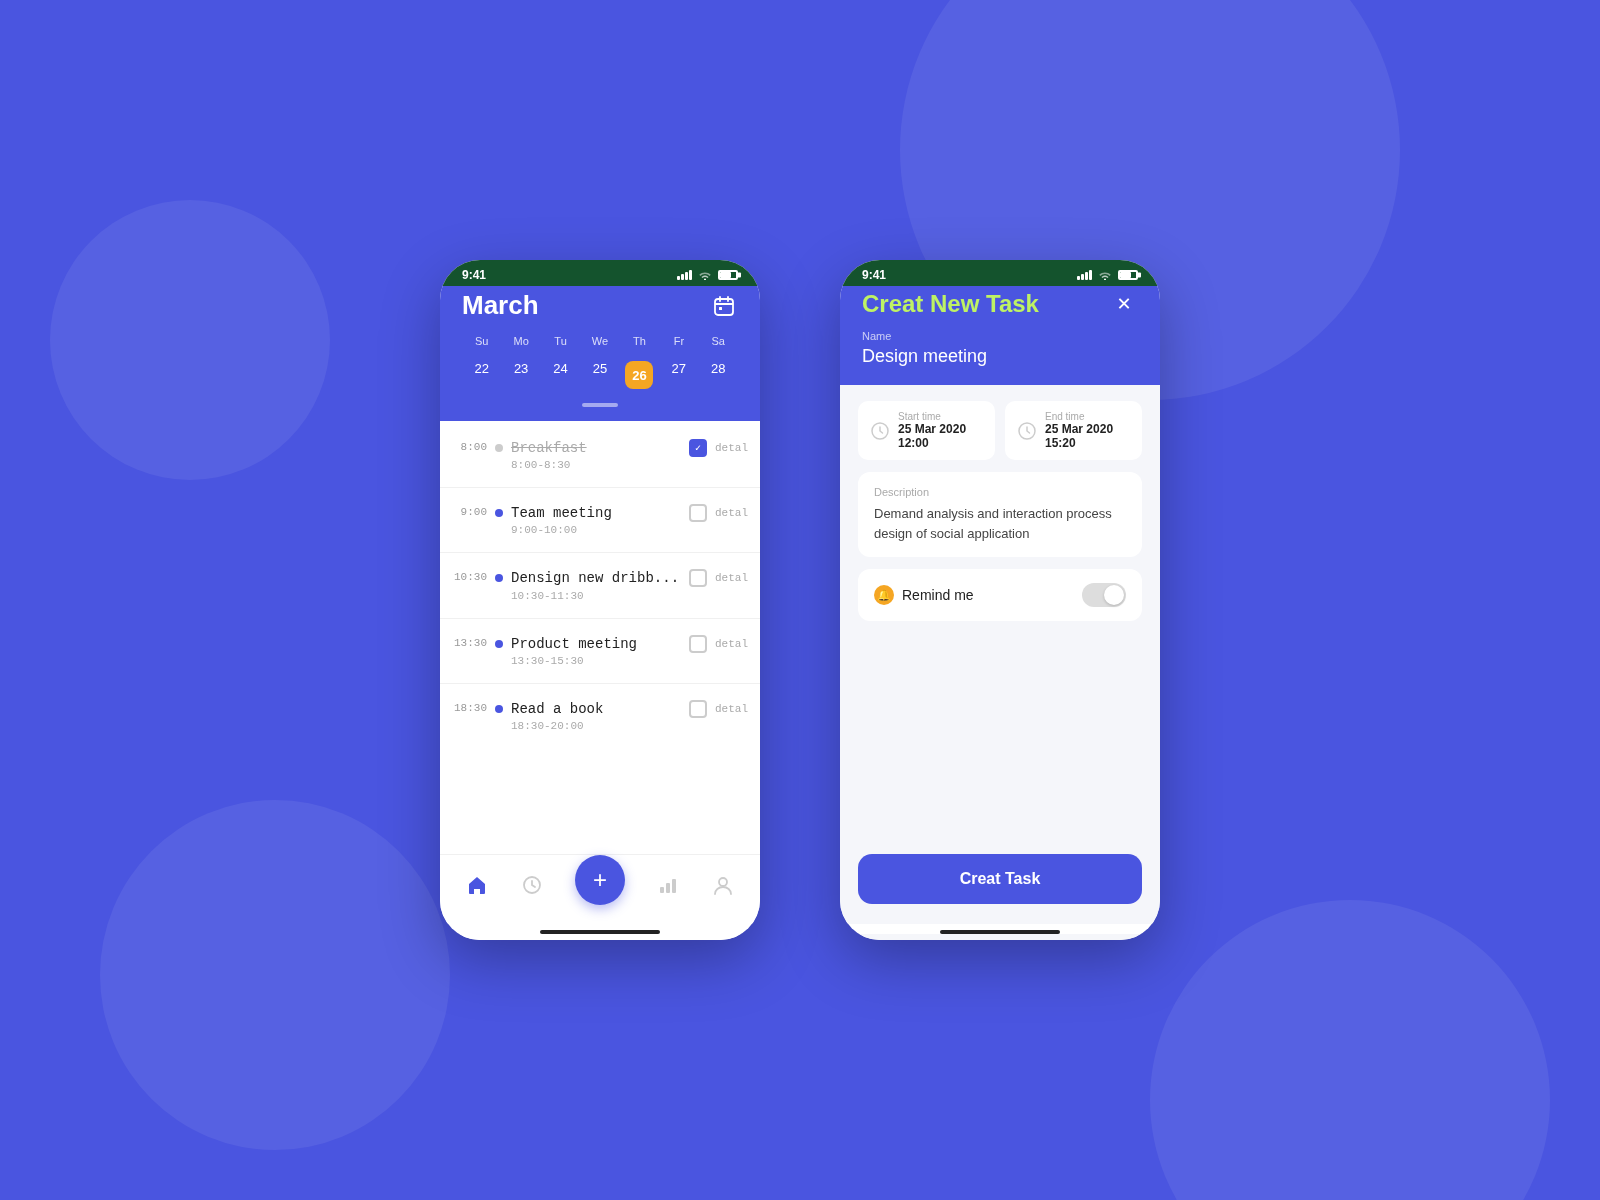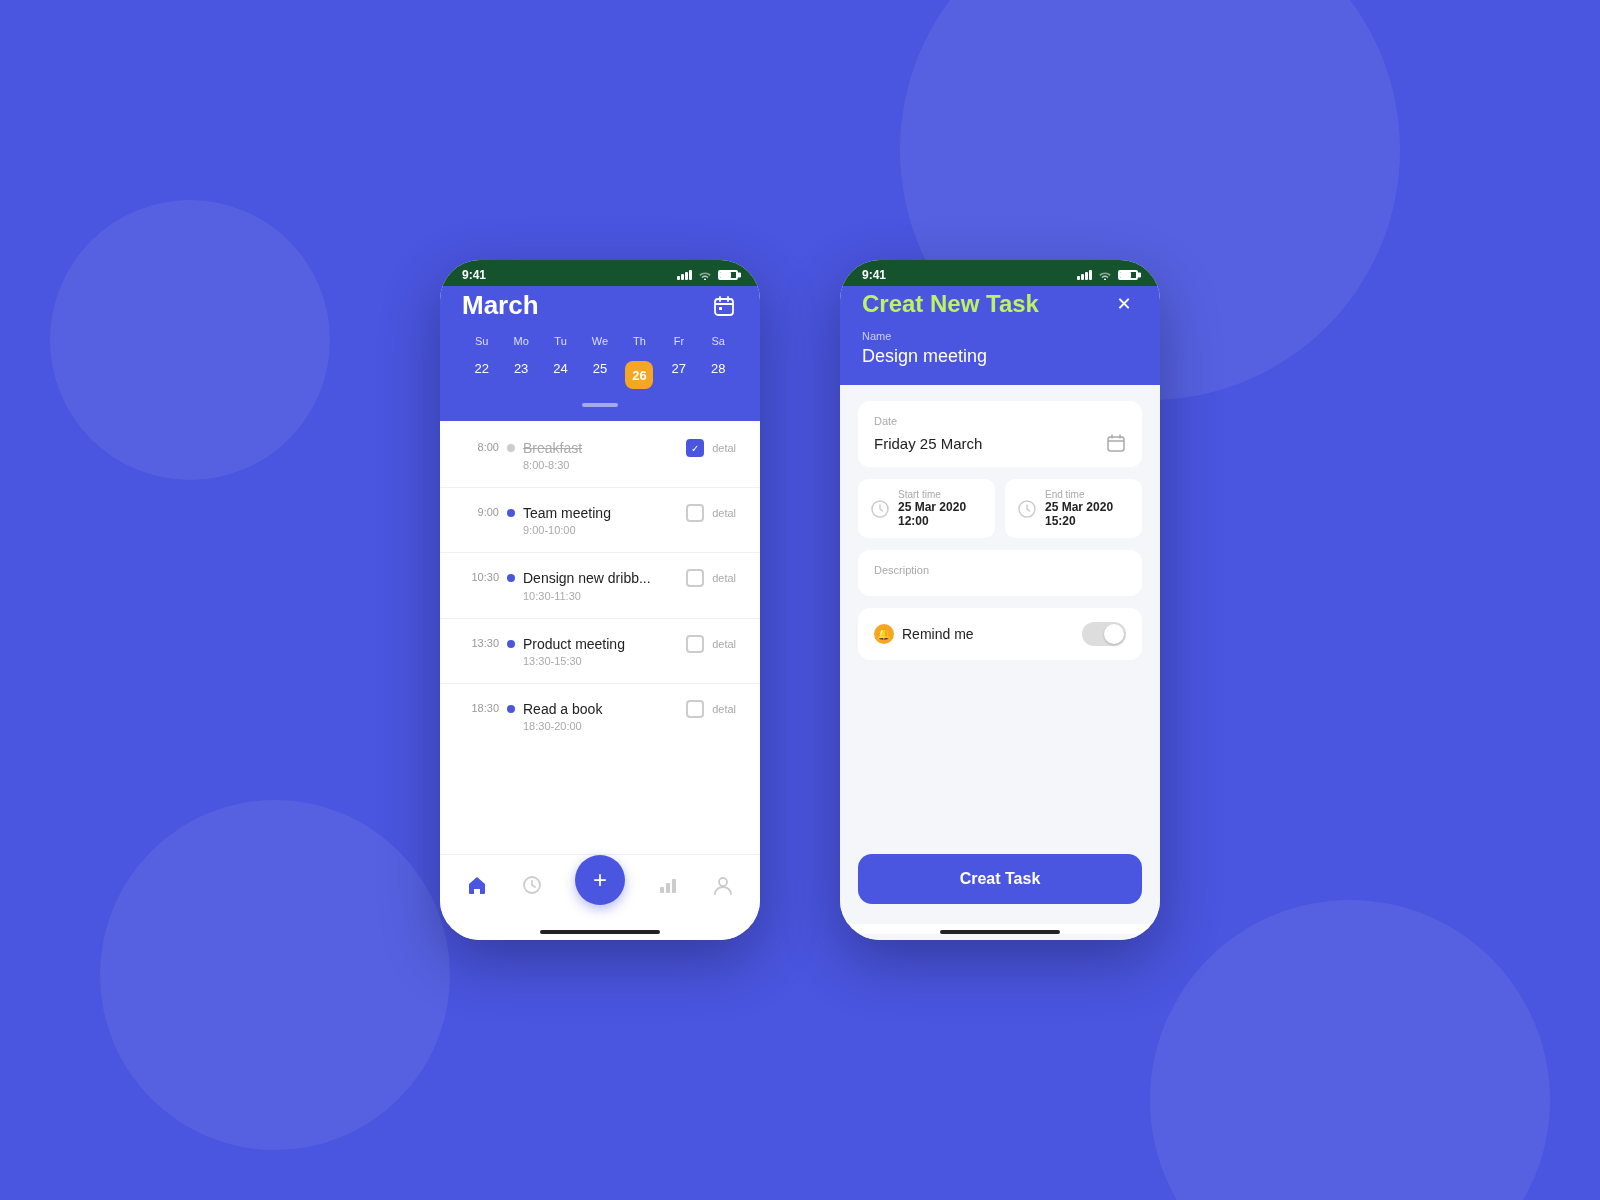--- a/index.html
+++ b/index.html
@@ -199,22 +199,23 @@
     .tasks-list {
       flex: 1;
       background: white;
       padding: 10px 0;
       overflow-y: auto;
     }
 
     .task-row {
       display: flex;
       align-items: flex-start;
-      padding: 8px 24px;
+      padding: 8px 12px;
       gap: 8px;
+      font-family: Liberation Mono, monospace;
     }
     .task-time {
       font-size: 11px;
       color: #999;
       width: 35px;
       flex-shrink: 0;
       padding-top: 2px;
       text-align: right;
     }
     .task-dot {
@@ -710,31 +711,20 @@
       <div class="phone2-title-row">
         <span class="phone2-title">Creat New Task</span>
         <div class="close-btn">✕</div>
       </div>
       <div class="name-label">Name</div>
       <div class="name-value">Design meeting</div>
     </div>
 
     <div class="form-body">
 
-      <div class="form-section">
-        <div class="form-label">Date</div>
-        <div class="form-value">
-          <span>Friday 25 March</span>
-          <svg width="20" height="20" viewBox="0 0 20 20" fill="none">
-            <rect x="2" y="4" width="16" height="14" rx="2.5" stroke="#aaa" stroke-width="1.5"></rect>
-            <path d="M2 8h16" stroke="#aaa" stroke-width="1.5"></path>
-            <path d="M6 2v3M14 2v3" stroke="#aaa" stroke-width="1.5" stroke-linecap="round"></path>
-          </svg>
-        </div>
-      </div>
 
       <div class="time-row">
         <div class="time-card">
           <svg class="time-clock-icon" width="20" height="20" viewBox="0 0 20 20" fill="none">
             <circle cx="10" cy="10" r="8" stroke="#ccc" stroke-width="1.5"></circle>
             <path d="M10 6v4l2.5 2" stroke="#ccc" stroke-width="1.5" stroke-linecap="round"></path>
           </svg>
           <div class="time-info">
             <div class="time-card-label">Start time</div>
             <div class="time-card-value">25 Mar 2020  12:00</div>
@@ -747,20 +737,21 @@
           </svg>
           <div class="time-info">
             <div class="time-card-label">End time</div>
             <div class="time-card-value">25 Mar 2020  15:20</div>
           </div>
         </div>
       </div>
 
       <div class="form-section" style="margin-top:12px">
         <div class="form-label">Description</div>
+        <div style="font-size:13px;color:#444;line-height:1.5">Demand analysis and interaction process design of social application</div>
       </div>
 
       <div class="reminder-row">
         <div class="reminder-left">
           <div class="bell-icon">🔔</div>
           <span style="font-size:14px;color:#222;font-weight:500">Remind me</span>
         </div>
         <div class="toggle-switch">
           <div class="toggle-knob"></div>
         </div>

